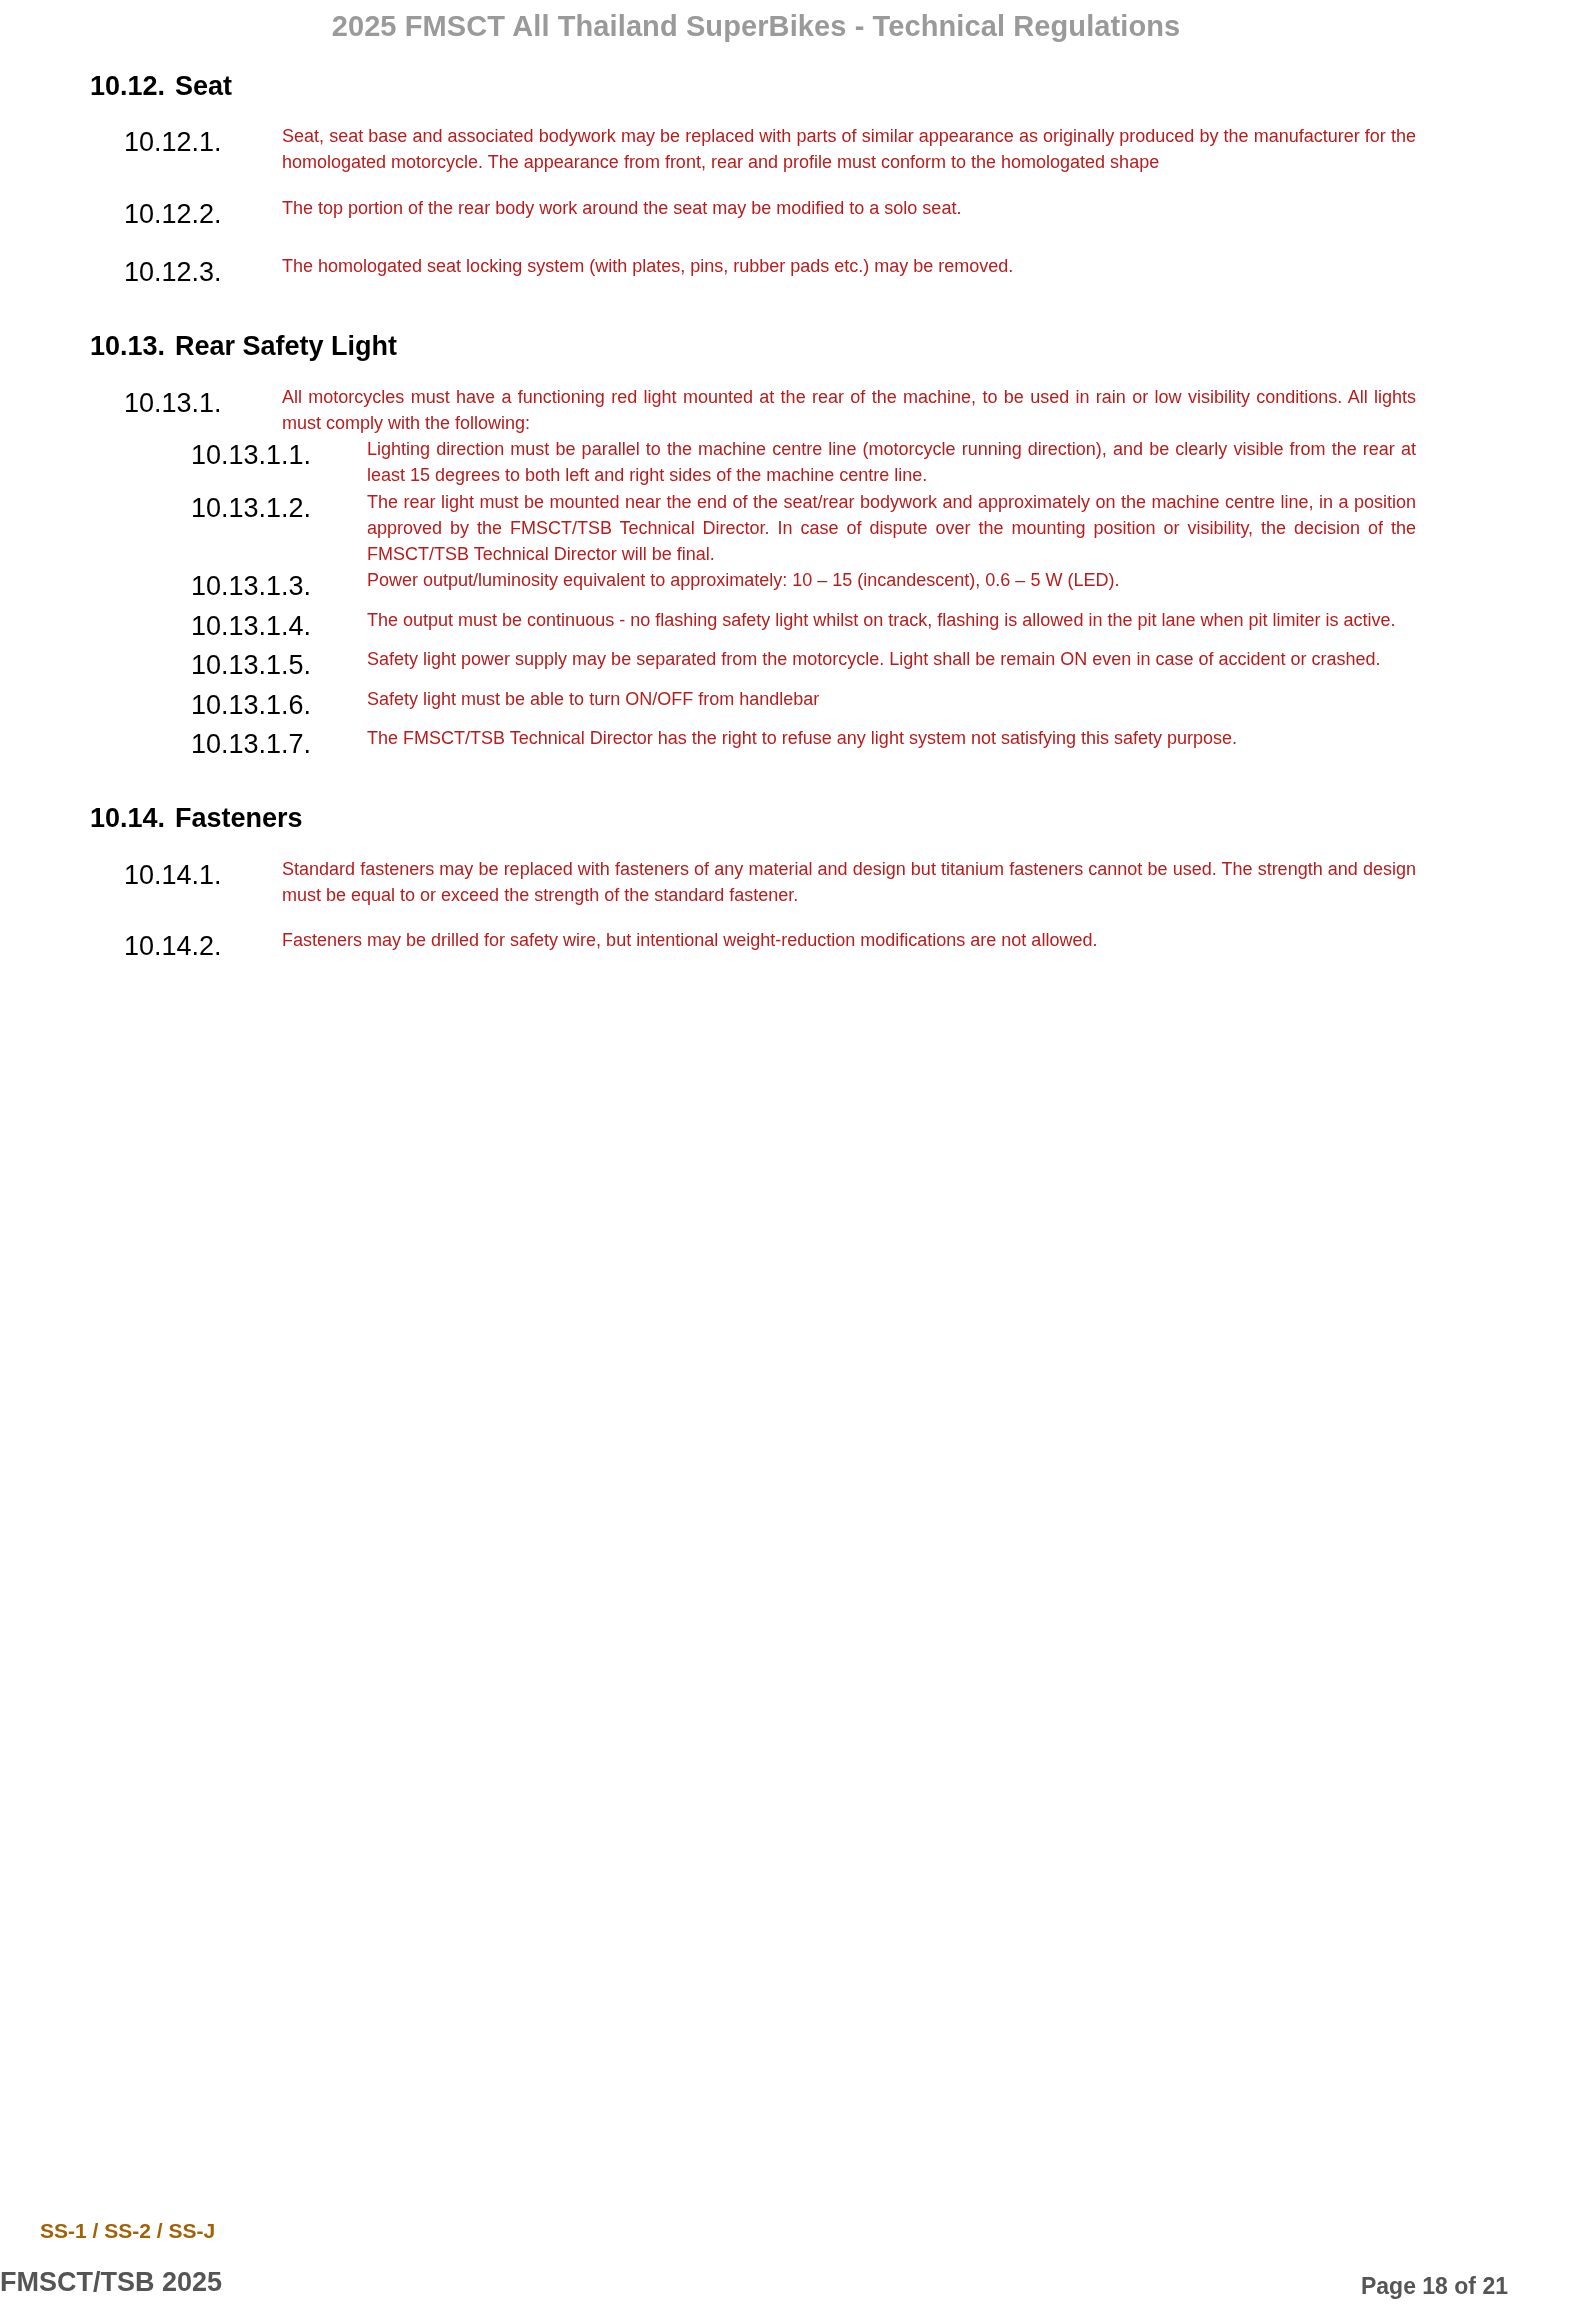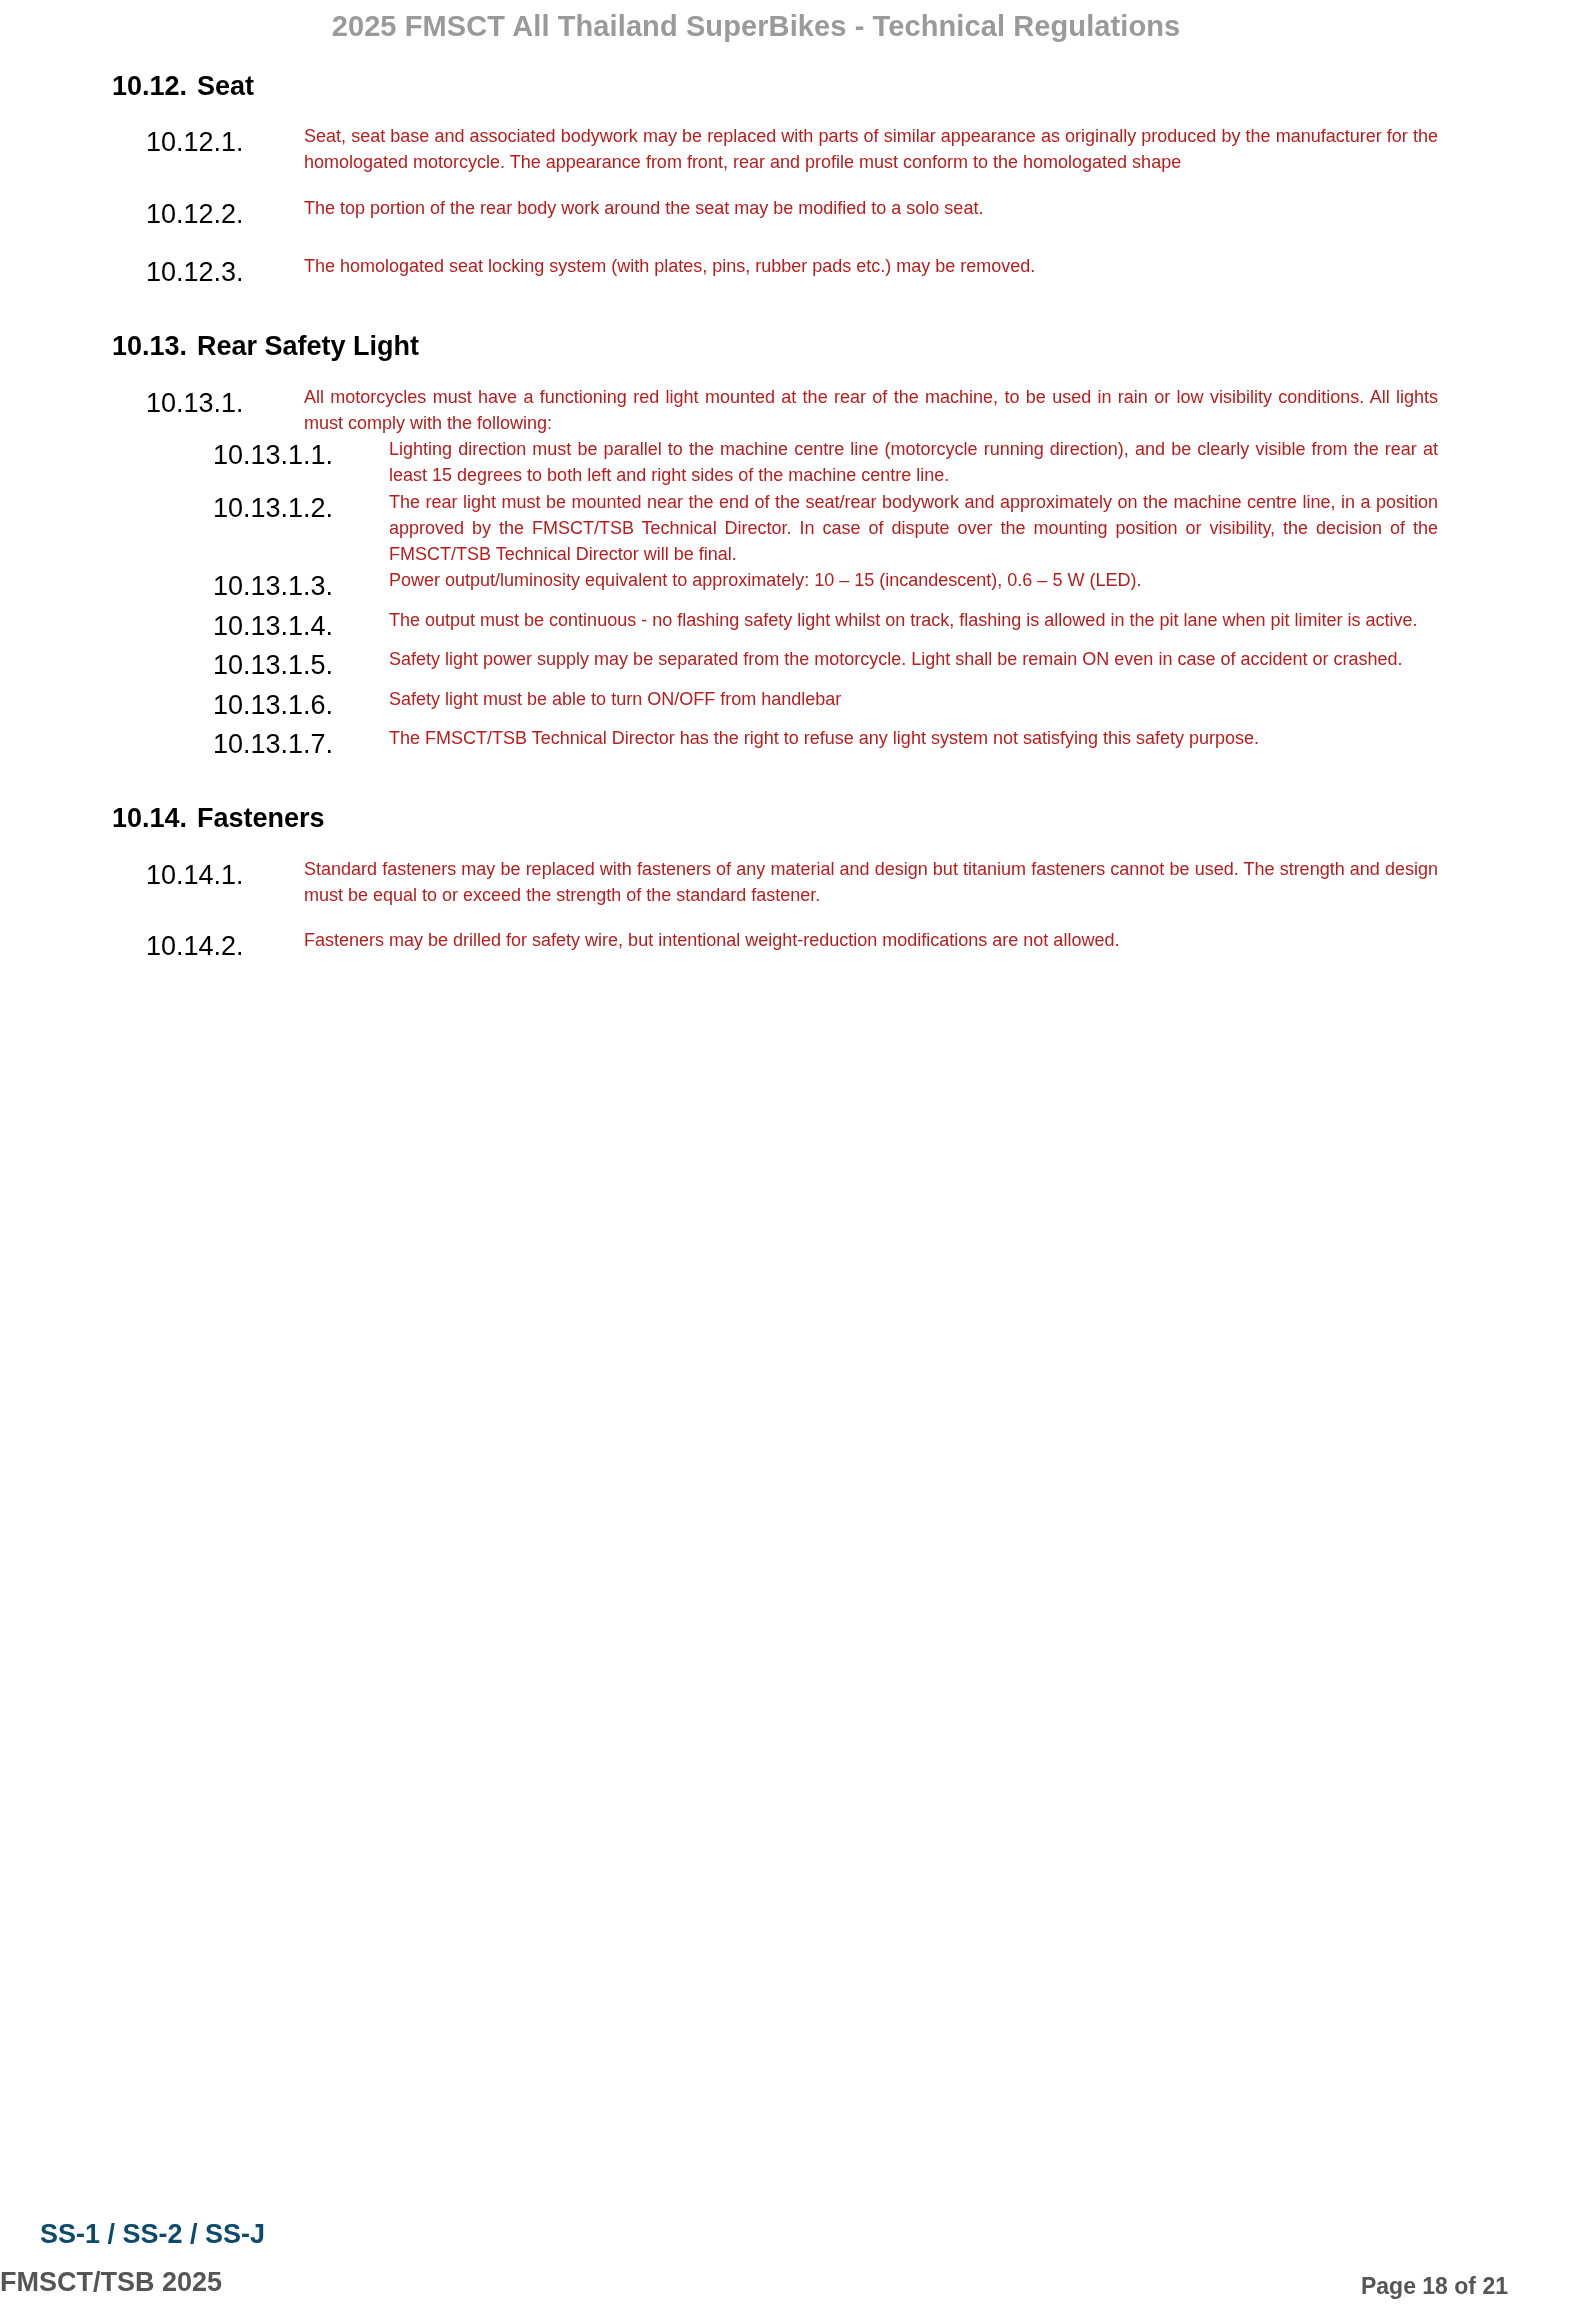--- a/index.html
+++ b/index.html
@@ -30,23 +30,22 @@
     font-size: 29px;
     font-weight: bold;
     color: #9a9a9a;
     letter-spacing: 0.1px;
   }
 
   
   .content {
     position: absolute;
     top: 69px;
-    left: 8px;
+    left: 0;
     width: 1475px;
-    padding-left: 14px;
   }
 
   
   .h-sec {
     margin: 0 0 2.9px 0;
     padding: 0 0 0 90px;
     font-size: 27px;
     font-weight: bold;
     line-height: 1.30;
     color: #000000;
@@ -86,23 +85,23 @@
   
   .lvl3 { padding-left: 191px; padding-right: 59px; }
   .lvl3 .num { width: 176px; }
   .sec-gap-lg { margin-top: 37px; }
 
   
   .footer-left {
     position: absolute;
     left: 40px;
     top: 2219px;
-    font-size: 27px;
-    font-weight: bold;
-    color: #0c4a6e;
+    font-size: 21px;
+    font-weight: bold;
+    color: #a16207;
     white-space: nowrap;
   }
   .footer-center {
     position: absolute;
     left: 0;
     top: 2267px;
     width: 1268px;
     font-size: 27px;
     font-weight: bold;
     color: #555555;

